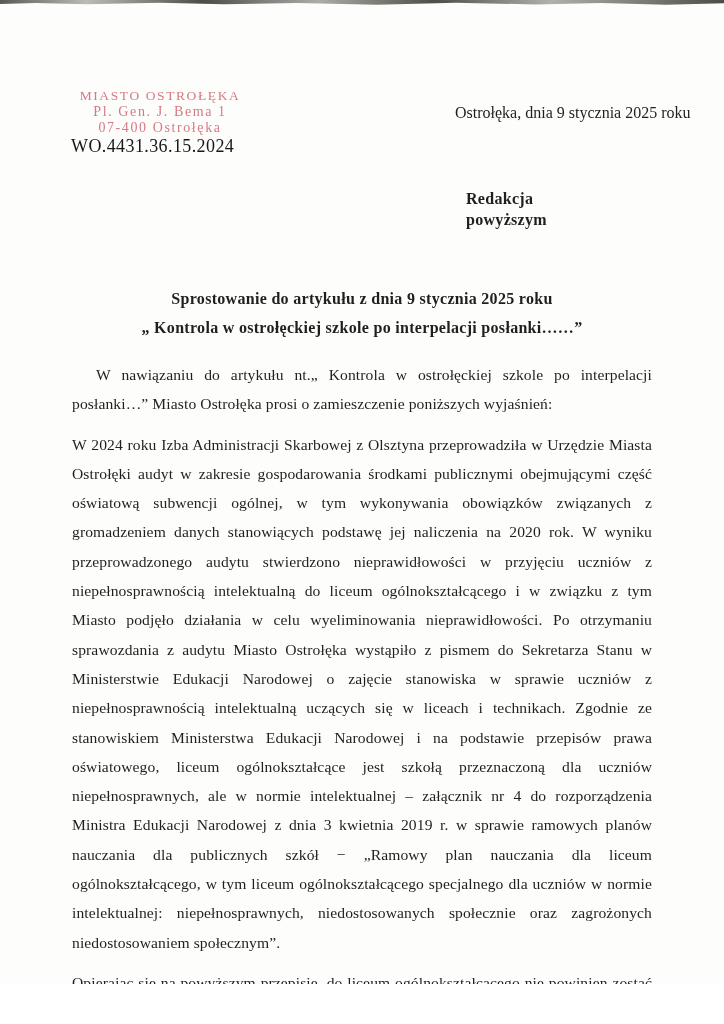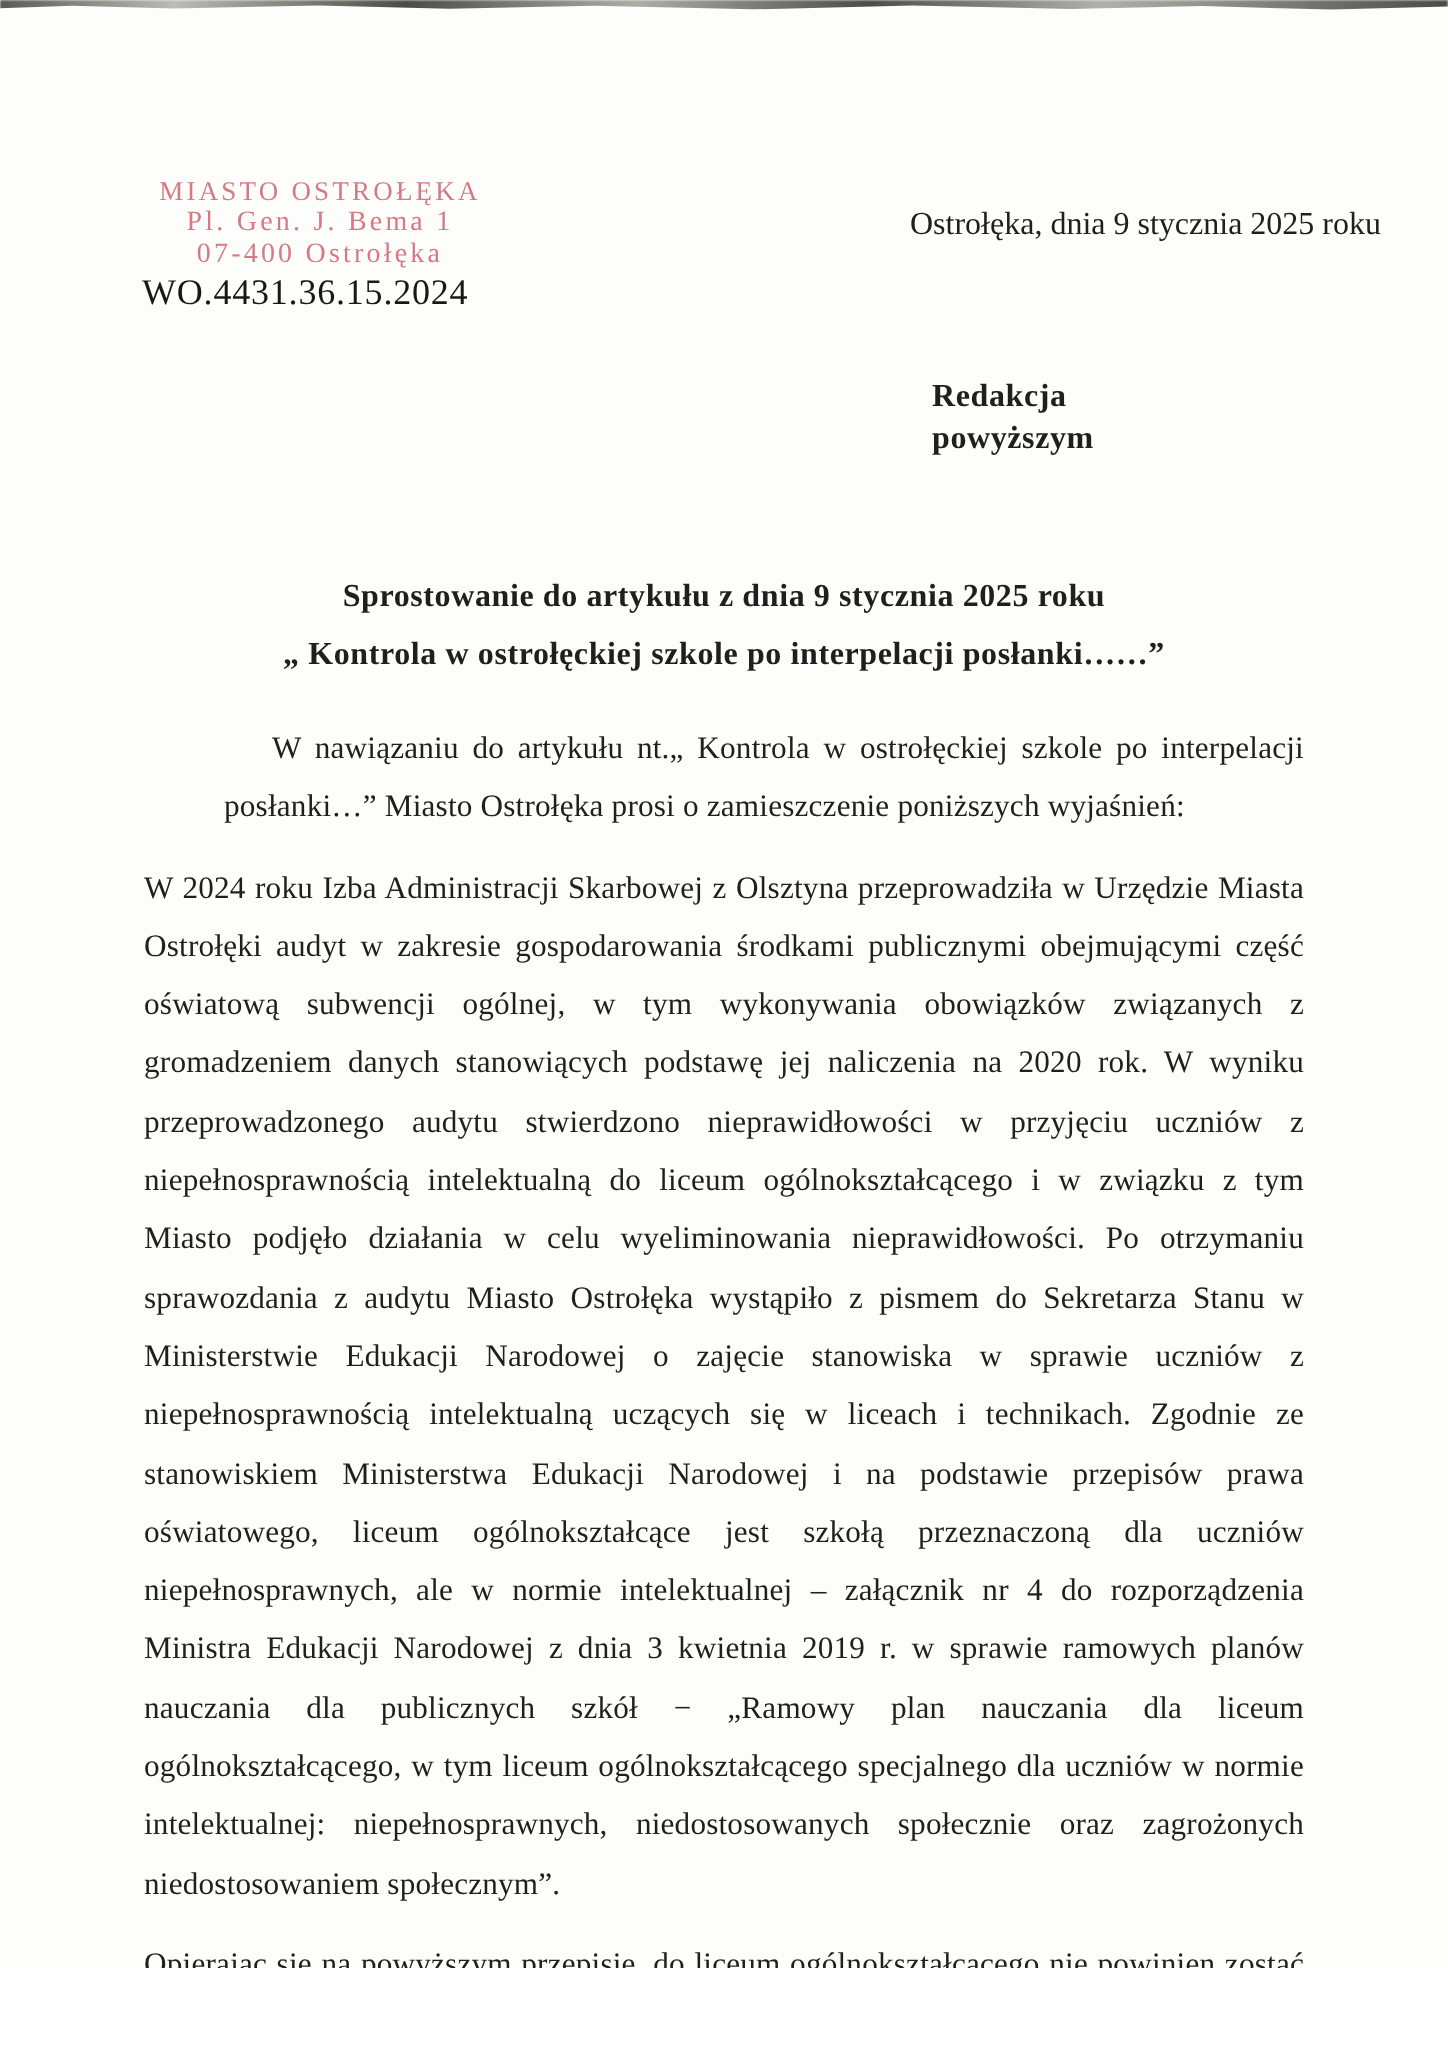--- a/index.html
+++ b/index.html
@@ -91,21 +91,21 @@
     top: 360px;
     left: 72px;
     width: 580px;
     font-size: 15.6px;
     line-height: 29.3px;
     text-align: justify;
     text-justify: inter-word;
     letter-spacing: .1px;
   }
   .letter-body p { margin: 0; }
-  .letter-body p.indent { text-indent: 24px; margin-left: 40px; }
+  .letter-body p.indent { text-indent: 24px; }
   .letter-body p + p { margin-top: 11px; }
 </style>
 </head>
 <body>
 
 <div class="page">
 
   <div class="scan-edge-top"></div>
 
   <div class="stamp" style="color: rgb(208, 99, 111);">

